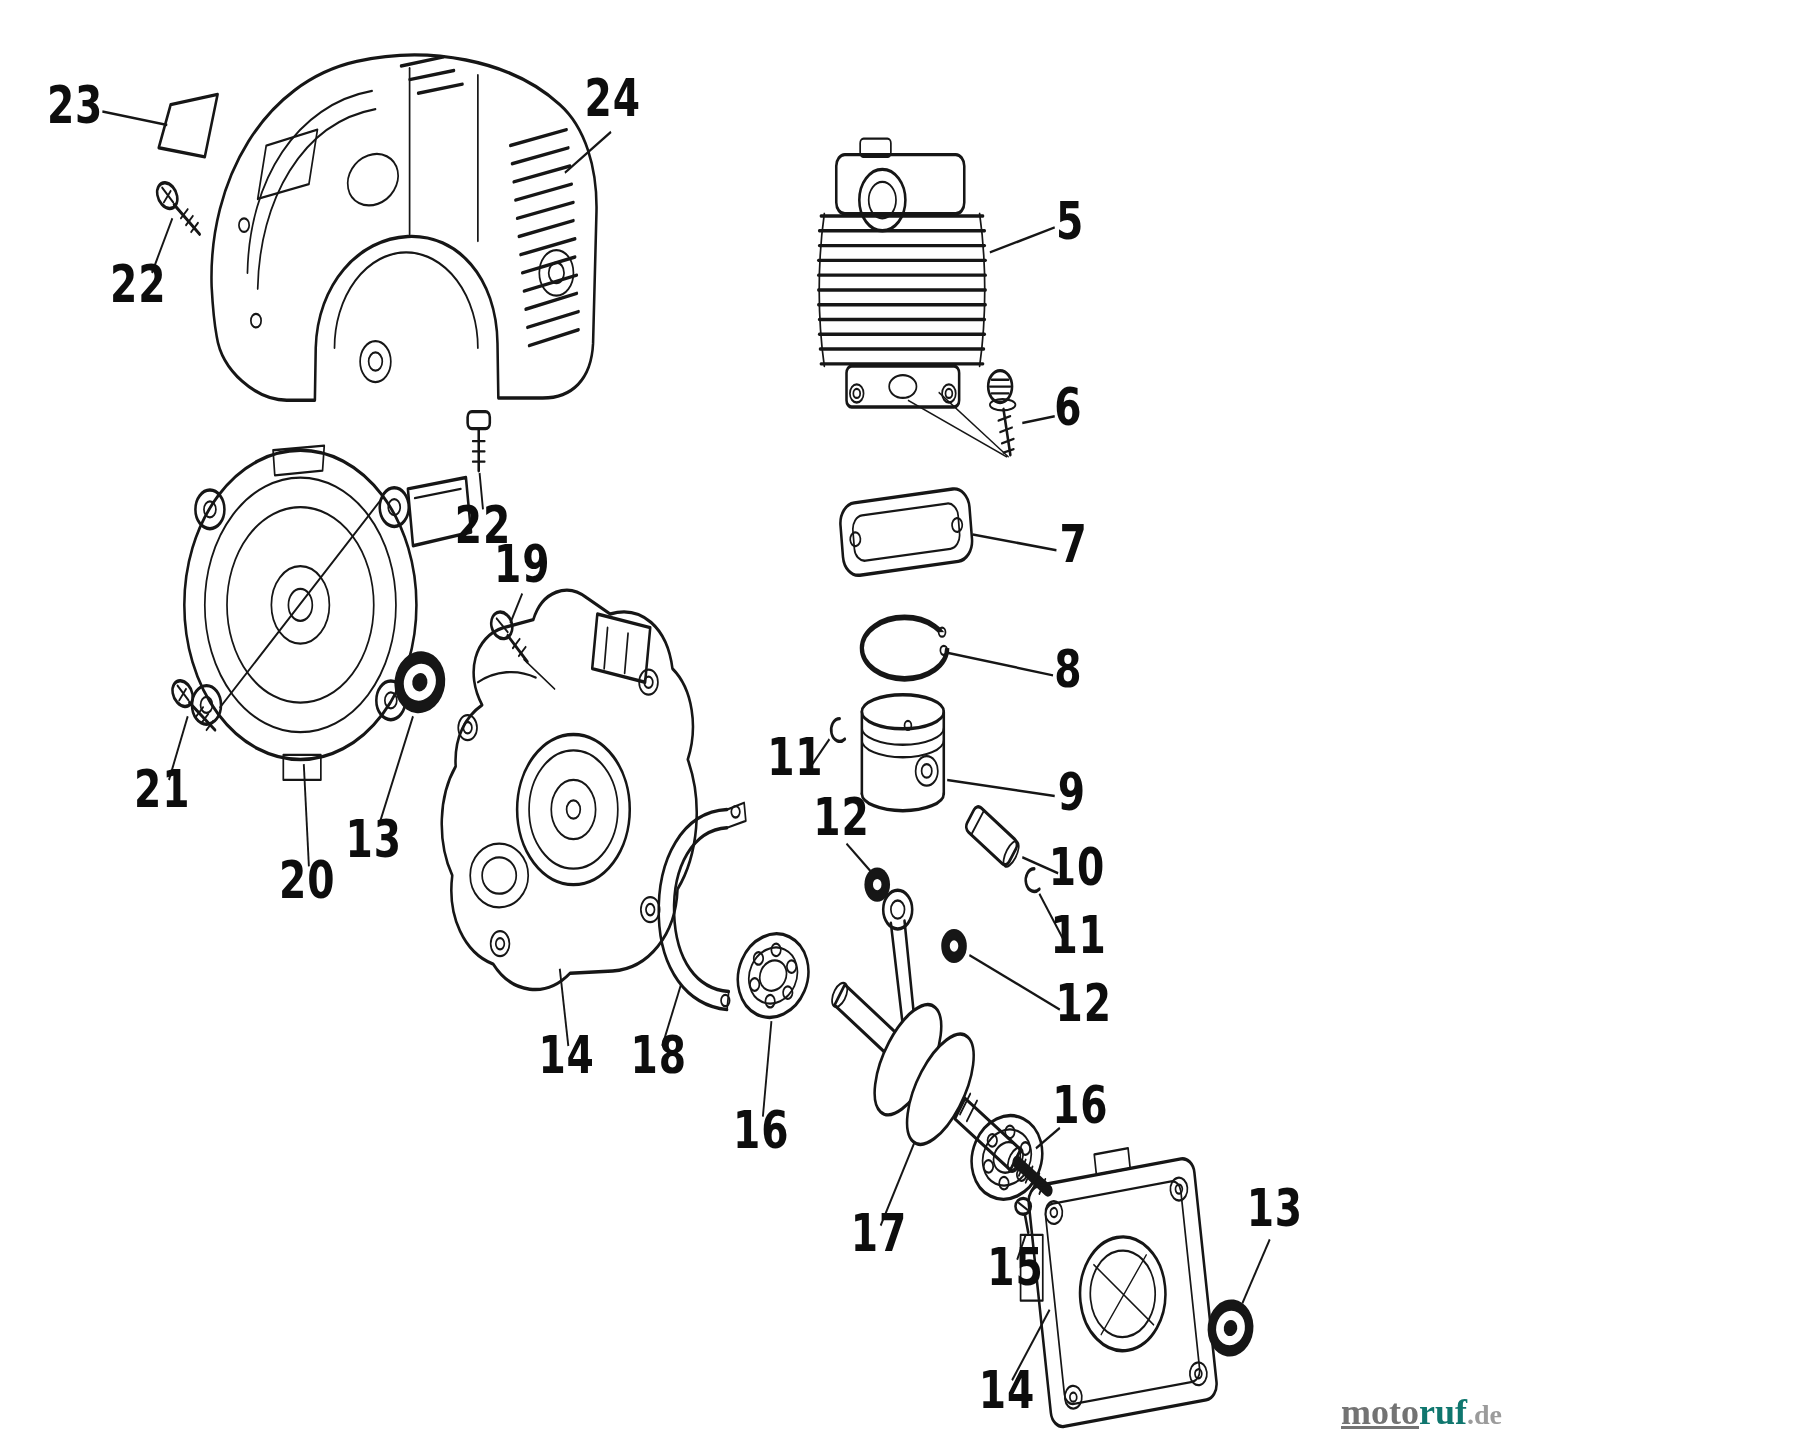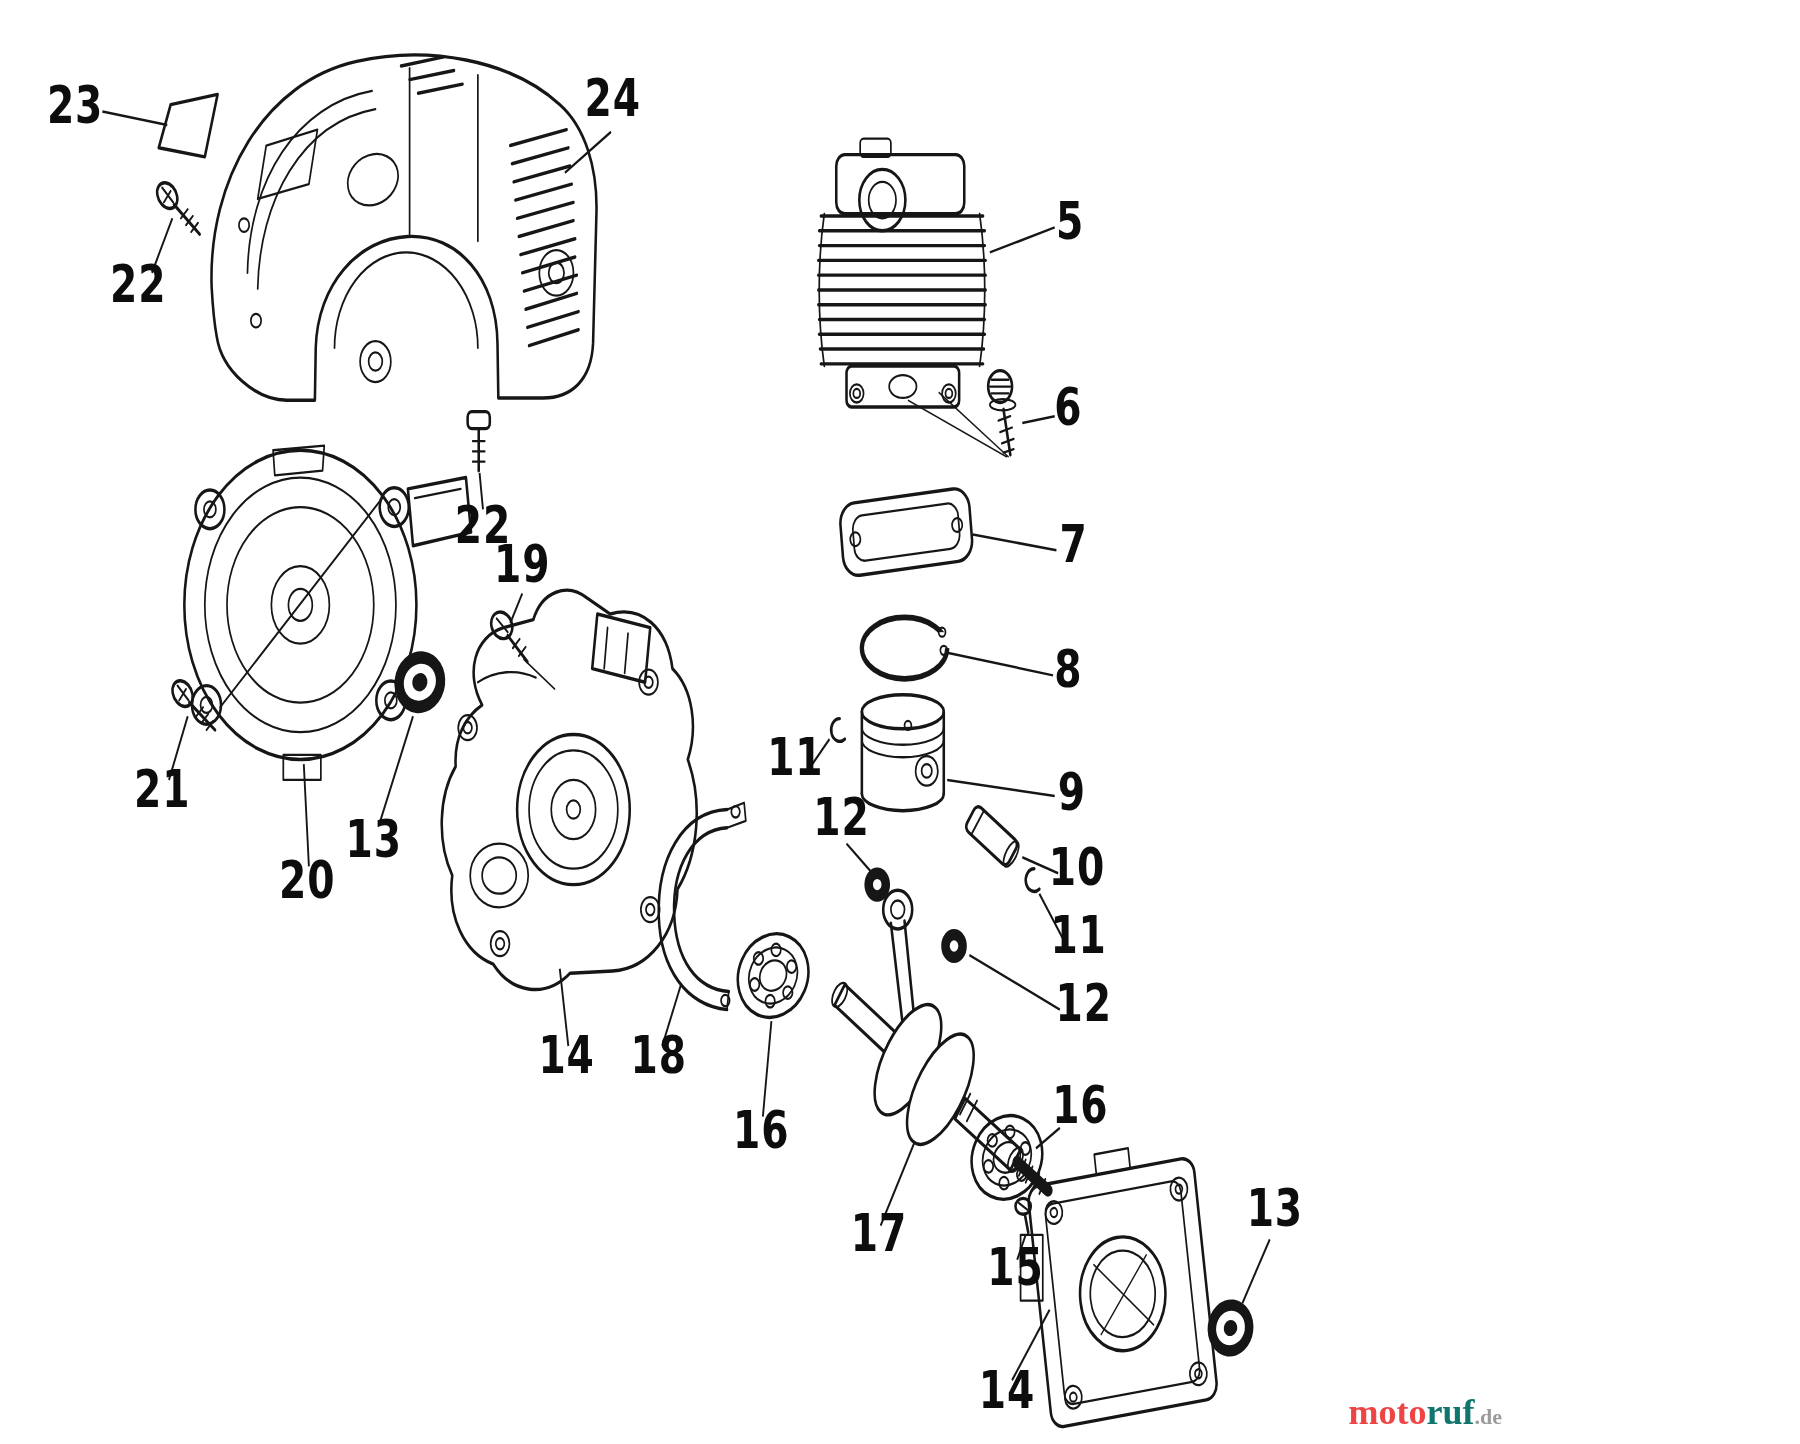--- a/index.html
+++ b/index.html
@@ -7,23 +7,23 @@
   .stage svg{position:absolute;inset:0;width:100%;height:100%;display:block;}
   .art *{fill:none;stroke:#161616;stroke-width:3;stroke-linecap:round;stroke-linejoin:round;}
   .art .thin{stroke-width:2;}
   .art .hair{stroke-width:1.5;}
   .fill-dark{fill:#161616 !important;stroke:none !important;}
   .fill-white{fill:#ffffff !important;stroke:#161616 !important;}
   .leaders line, .leaders polyline{stroke:#161616;stroke-width:2.2;fill:none;}
   .leaders .hair{stroke-width:1.4;}
   text.callout{font-family:"DejaVu Sans",sans-serif;font-weight:700;font-size:46px;fill:#0d0d0d;text-anchor:middle;letter-spacing:1px;}
   .watermark{position:absolute;right:34px;bottom:14px;font-family:"Liberation Serif",serif;font-weight:bold;font-size:36px;line-height:1;white-space:nowrap;}
-  .watermark .moto{color:#ef4444;}
+  .watermark .moto{color:#737373;text-decoration:underline;}
   .watermark .ruf{color:#0f766e;}
-  .watermark .dom{color:#9b9b9b;font-size:22px;}
+  .watermark .dom{color:#9b9b9b;font-size:28px;}
 </style>
 </head>
 <body>
 
 <div class="stage">
 <svg viewBox="0 0 1800 1270" preserveAspectRatio="none">
 
   <g class="art">
 
     <g>

